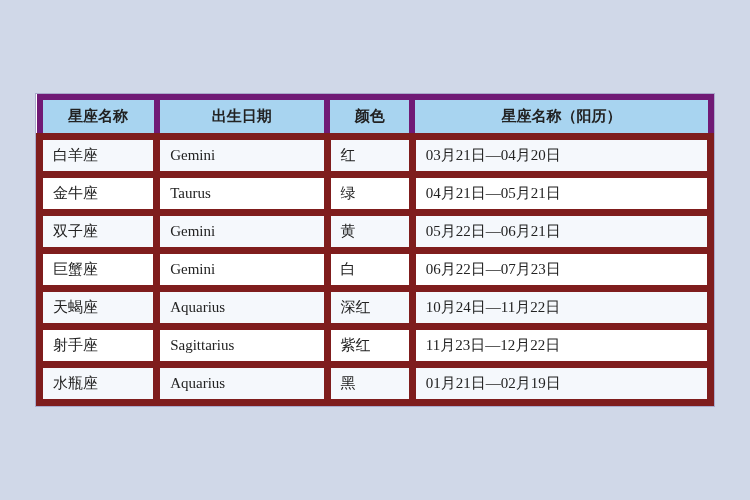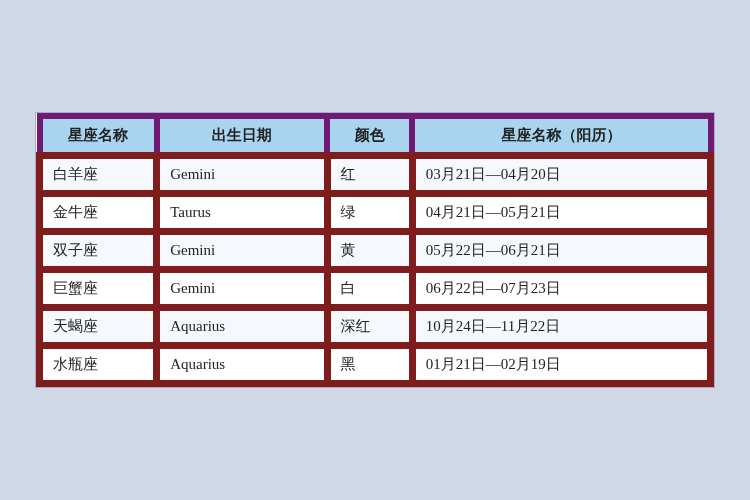--- a/index.html
+++ b/index.html
@@ -101,20 +101,26 @@
           <td>白</td>
           <td>06月22日—07月23日</td>
         </tr>
         <tr>
           <td>天蝎座</td>
           <td>Aquarius</td>
           <td>深红</td>
           <td>10月24日—11月22日</td>
         </tr>
         <tr>
+          <td>射手座</td>
+          <td>Sagittarius</td>
+          <td>紫红</td>
+          <td>11月23日—12月22日</td>
+        </tr>
+        <tr>
           <td>水瓶座</td>
           <td>Aquarius</td>
           <td>黑</td>
           <td>01月21日—02月19日</td>
         </tr>
       </tbody>
   </table>
 </div>
 
 </body></html>

